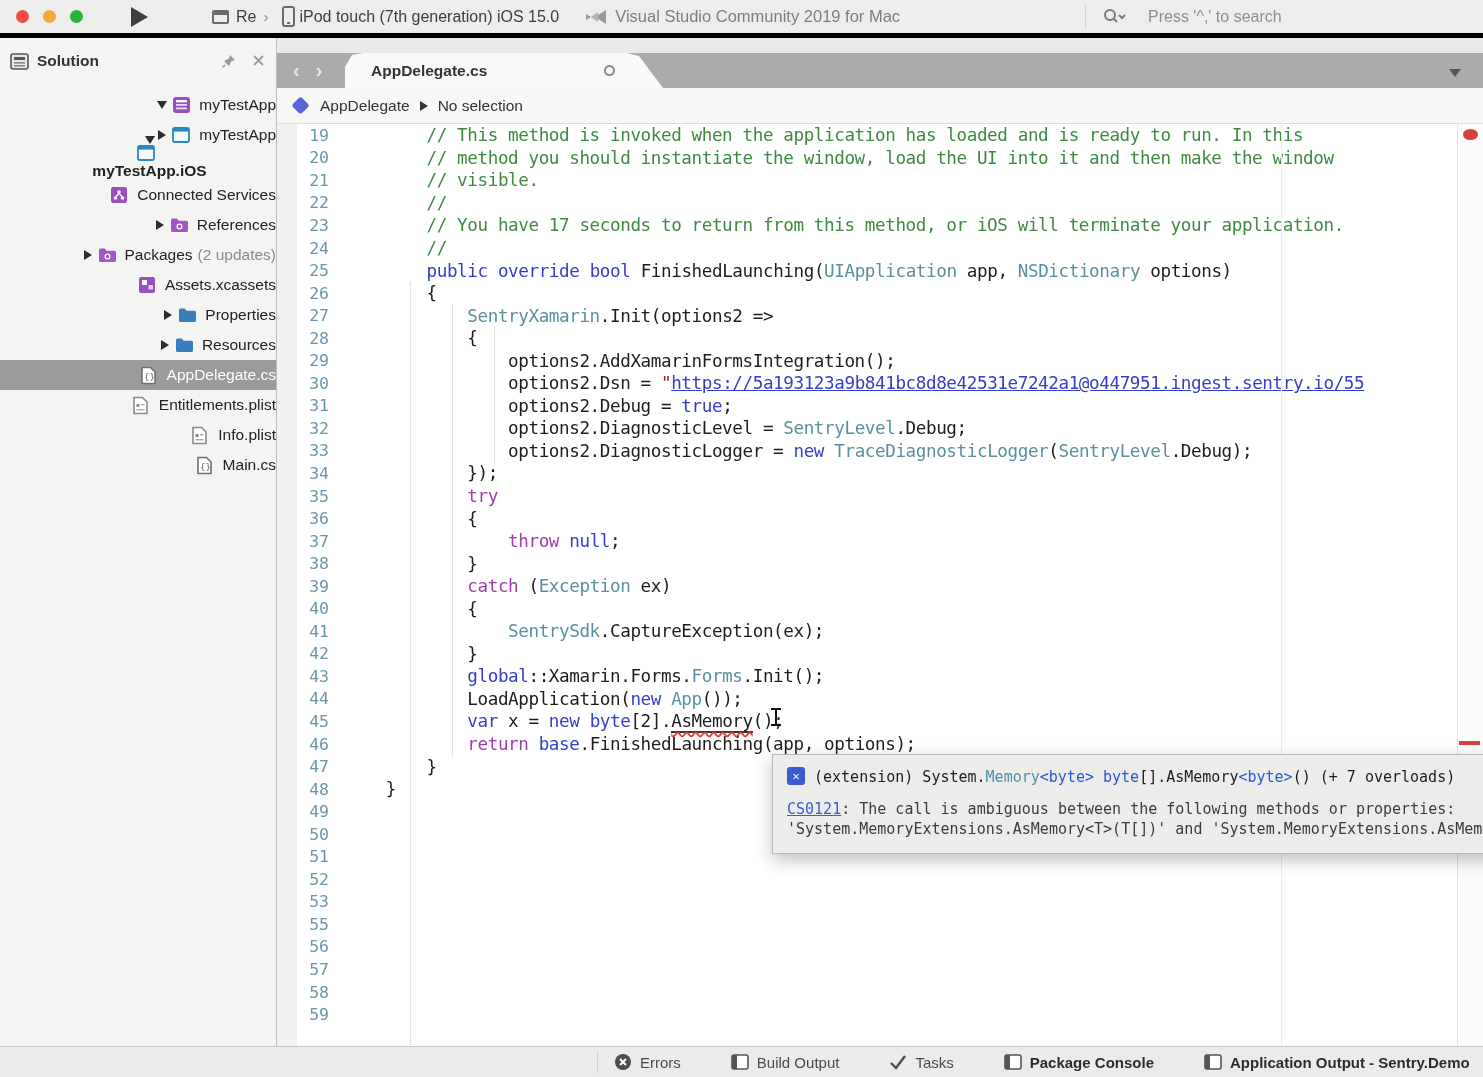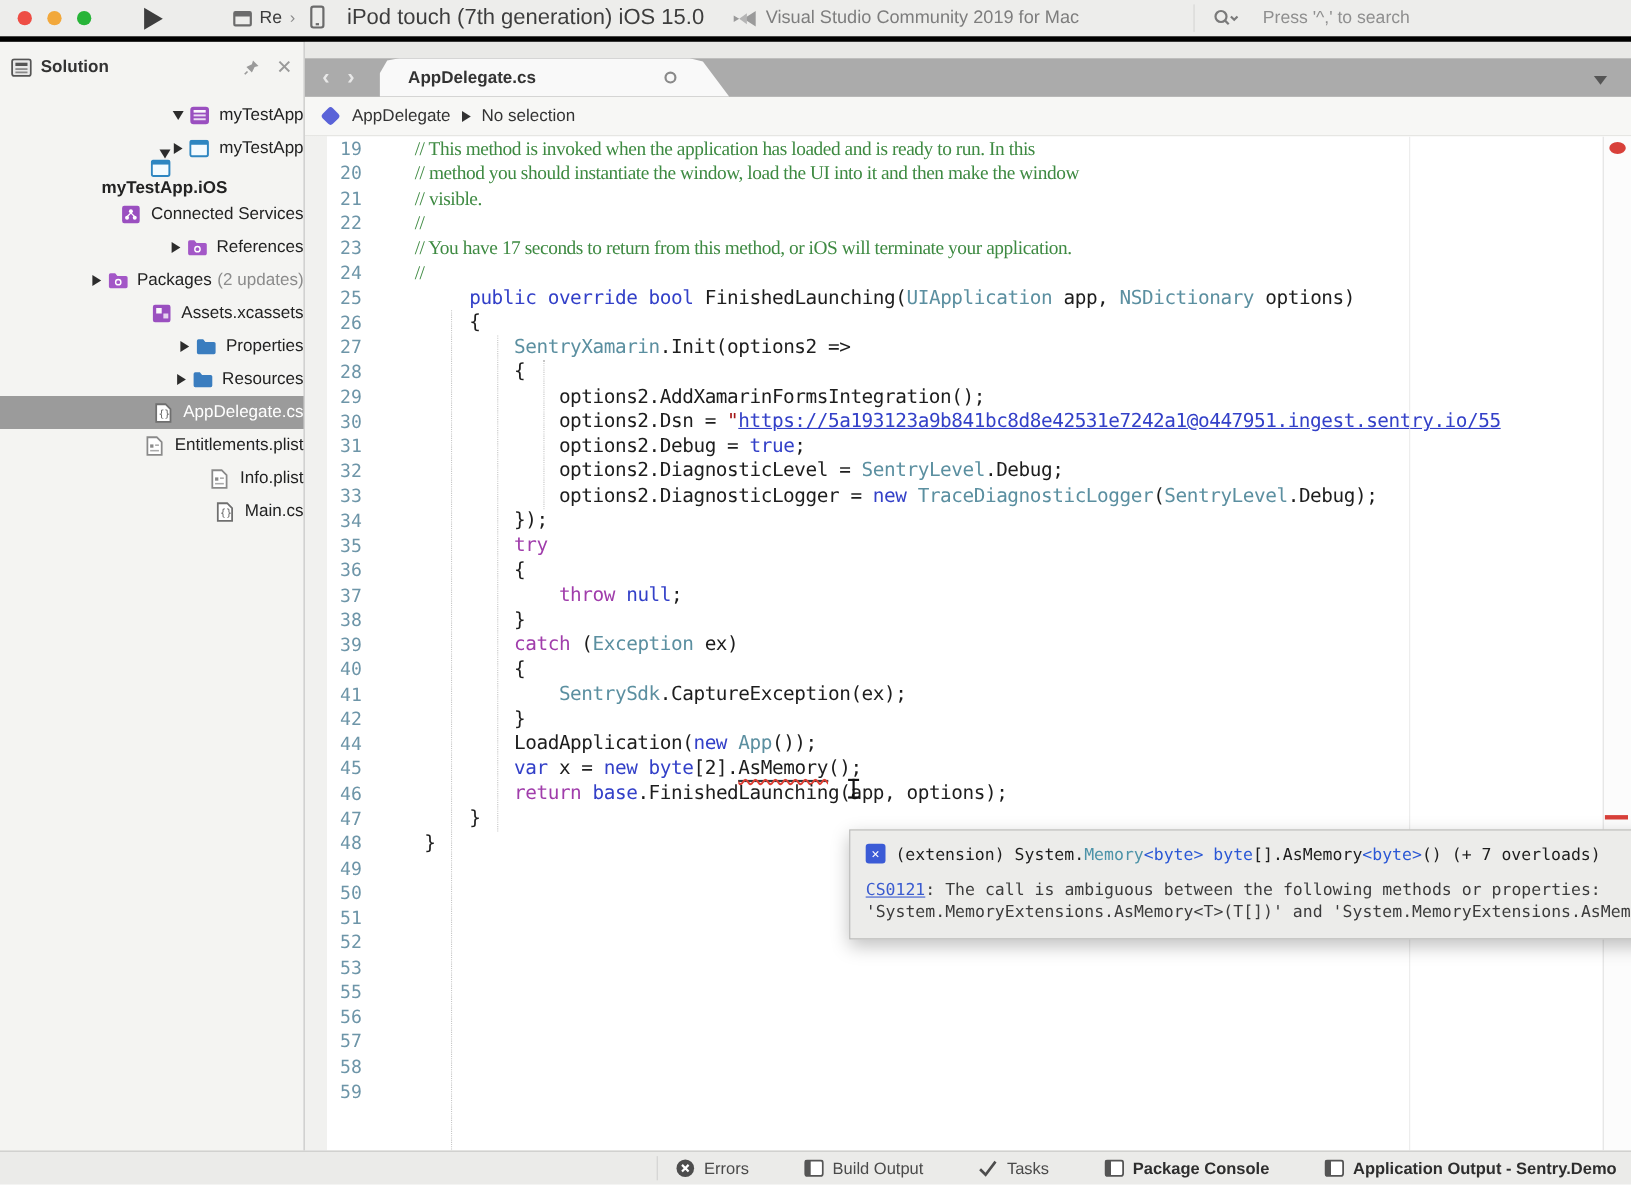--- a/index.html
+++ b/index.html
@@ -8,21 +8,21 @@
 
   
   .titlebar { height:38px; background:#ededeb; border-bottom:5px solid #000000; display:flex; align-items:center; flex:0 0 auto; position:relative; }
   .traffic { display:flex; gap:14px; margin-left:16px; }
   .tl { width:13px; height:13px; border-radius:50%; }
   .tl.red { background:#ee4d44; } .tl.yellow { background:#f2a83b; } .tl.green { background:#27b438; }
   .play-btn { margin-left:48px; width:0; height:0; border-left:17px solid #3d3d3d; border-top:10px solid transparent; border-bottom:10px solid transparent; cursor:default; }
   .cfg { display:flex; align-items:center; gap:7px; margin-left:64px; color:#3d3d3d; font-size:16px; }
   .win-ico { width:17px; height:14px; border:2px solid #6b6b6b; border-top:5px solid #6b6b6b; border-radius:2px; }
   .chev { color:#8a8a8a; font-size:15px; }
-  .device { display:flex; gap:20px; margin-left:14px; color:#3d3d3d; font-size:20px; }
+  .device { display:flex; align-items:center; gap:4px; margin-left:14px; color:#3d3d3d; font-size:16px; }
   .phone-ico { width:13px; height:21px; border:2px solid #6b6b6b; border-radius:3px; position:relative; }
   .phone-ico::after { content:""; position:absolute; bottom:1px; left:3px; width:3px; height:2px; background:#6b6b6b; }
   .vs-title { display:flex; align-items:center; gap:8px; margin-left:26px; color:#7d7d7d; font-size:16.5px; }
   .search { position:absolute; right:8px; top:4px; bottom:4px; width:390px; display:flex; align-items:center; gap:22px; border-left:1px solid #d6d6d4; padding-left:16px; color:#8f8f8f; font-size:16px; }
 
   
   .main { flex:1 1 auto; display:flex; min-height:0; }
 
   
   .sidebar { width:277px; flex:0 0 auto; background:#f4f4f2; border-right:1px solid #bdbdbd; display:flex; flex-direction:column; }
@@ -50,21 +50,21 @@
   .tab-dd { position:absolute; right:22px; bottom:11px; width:0; height:0; border-top:8px solid #555; border-left:6px solid transparent; border-right:6px solid transparent; }
   .breadcrumb { height:36px; flex:0 0 auto; background:#f7f7f5; border-bottom:1px solid #dededc; display:flex; align-items:center; padding-left:14px; gap:10px; font-size:15.5px; color:#333; }
   .class-ico { width:13px; height:13px; background:#5a63d8; border-radius:3px; transform:rotate(45deg); margin:0 3px; }
   .bc-sep { width:0; height:0; border-left:8px solid #333; border-top:5px solid transparent; border-bottom:5px solid transparent; }
 
   
   .code-area { flex:1 1 auto; position:relative; background:linear-gradient(90deg,#f1f1ef 20px,#ffffff 20px); overflow:hidden; font-family:"DejaVu Sans Mono", monospace; }
   .code-line { height:22.55px; display:flex; align-items:center; white-space:pre; }
   .ln { width:68px; flex:0 0 auto; text-align:right; padding-right:16px; color:#6d95a8; font-size:16.5px; }
   .ct { font-size:17.6px; letter-spacing:-0.4px; }
-  .cm { color:#3e8a42;font-family:Liberation Serif, serif; } .kw { color:#3340c8; } .fl { color:#a03dab; } .ty { color:#5b8fa0; }
+  .cm { color:#3e8a42; } .kw { color:#3340c8; } .fl { color:#a03dab; } .ty { color:#5b8fa0; }
   .pl { color:#1d1d1d; } .str { color:#a31515; }
   .lnk { color:#3340c8; text-decoration:underline; }
   .err { color:#1d1d1d; border-bottom:2px solid #3a3a3a; text-decoration:underline wavy #e03c31; text-underline-offset:4px; }
   .indent-guide { position:absolute; width:0; border-left:1px dotted #c6c6c6; }
   .col-ruler { position:absolute; top:0; bottom:0; left:1004px; width:0; border-left:1px solid #ececec; }
   .scrollcol { position:absolute; top:0; bottom:0; right:0; width:26px; background:#fcfcfc; border-left:1px solid #e2e2e2; }
   .err-dot { position:absolute; top:5px; right:5px; width:15px; height:11px; background:#d8403a; border-radius:50%; }
   .err-dash { position:absolute; top:617px; right:3px; width:21px; height:4px; background:#d8403a; }
   .ibeam { position:absolute; left:492px; top:582px; width:13px; height:22px; }
   .ibeam::before { content:""; position:absolute; left:6px; top:2px; bottom:2px; width:2px; background:#111; }
@@ -340,20 +340,21 @@
           <div class="code-line"><span class="ln">33</span><span class="ct"><span class="pl">                options2.DiagnosticLogger = </span><span class="kw">new</span><span class="pl"> </span><span class="ty">TraceDiagnosticLogger</span><span class="pl">(</span><span class="ty">SentryLevel</span><span class="pl">.Debug);</span></span></div>
           <div class="code-line"><span class="ln">34</span><span class="ct"><span class="pl">            });</span></span></div>
           <div class="code-line"><span class="ln">35</span><span class="ct"><span class="pl">            </span><span class="fl">try</span></span></div>
           <div class="code-line"><span class="ln">36</span><span class="ct"><span class="pl">            {</span></span></div>
           <div class="code-line"><span class="ln">37</span><span class="ct"><span class="pl">                </span><span class="fl">throw</span><span class="pl"> </span><span class="kw">null</span><span class="pl">;</span></span></div>
           <div class="code-line"><span class="ln">38</span><span class="ct"><span class="pl">            }</span></span></div>
           <div class="code-line"><span class="ln">39</span><span class="ct"><span class="pl">            </span><span class="fl">catch</span><span class="pl"> (</span><span class="ty">Exception</span><span class="pl"> ex)</span></span></div>
           <div class="code-line"><span class="ln">40</span><span class="ct"><span class="pl">            {</span></span></div>
           <div class="code-line"><span class="ln">41</span><span class="ct"><span class="pl">                </span><span class="ty">SentrySdk</span><span class="pl">.CaptureException(ex);</span></span></div>
           <div class="code-line"><span class="ln">42</span><span class="ct"><span class="pl">            }</span></span></div>
+          <div class="code-line"><span class="ln">43</span><span class="ct"><span class="pl">            </span><span class="kw">global</span><span class="pl">::Xamarin.Forms.</span><span class="ty">Forms</span><span class="pl">.Init();</span></span></div>
           <div class="code-line"><span class="ln">44</span><span class="ct"><span class="pl">            LoadApplication(</span><span class="kw">new</span><span class="pl"> </span><span class="ty">App</span><span class="pl">());</span></span></div>
           <div class="code-line"><span class="ln">45</span><span class="ct"><span class="pl">            </span><span class="kw">var</span><span class="pl"> x = </span><span class="kw">new</span><span class="pl"> </span><span class="kw">byte</span><span class="pl">[2].</span><span class="err">AsMemory</span><span class="pl">();</span></span></div>
           <div class="code-line"><span class="ln">46</span><span class="ct"><span class="pl">            </span><span class="fl">return</span><span class="pl"> </span><span class="kw">base</span><span class="pl">.FinishedLaunching(app, options);</span></span></div>
           <div class="code-line"><span class="ln">47</span><span class="ct"><span class="pl">        }</span></span></div>
           <div class="code-line"><span class="ln">48</span><span class="ct"><span class="pl">    }</span></span></div>
           <div class="code-line"><span class="ln">49</span><span class="ct"></span></div>
           <div class="code-line"><span class="ln">50</span><span class="ct"></span></div>
           <div class="code-line"><span class="ln">51</span><span class="ct"></span></div>
           <div class="code-line"><span class="ln">52</span><span class="ct"></span></div>
           <div class="code-line"><span class="ln">53</span><span class="ct"></span></div>

